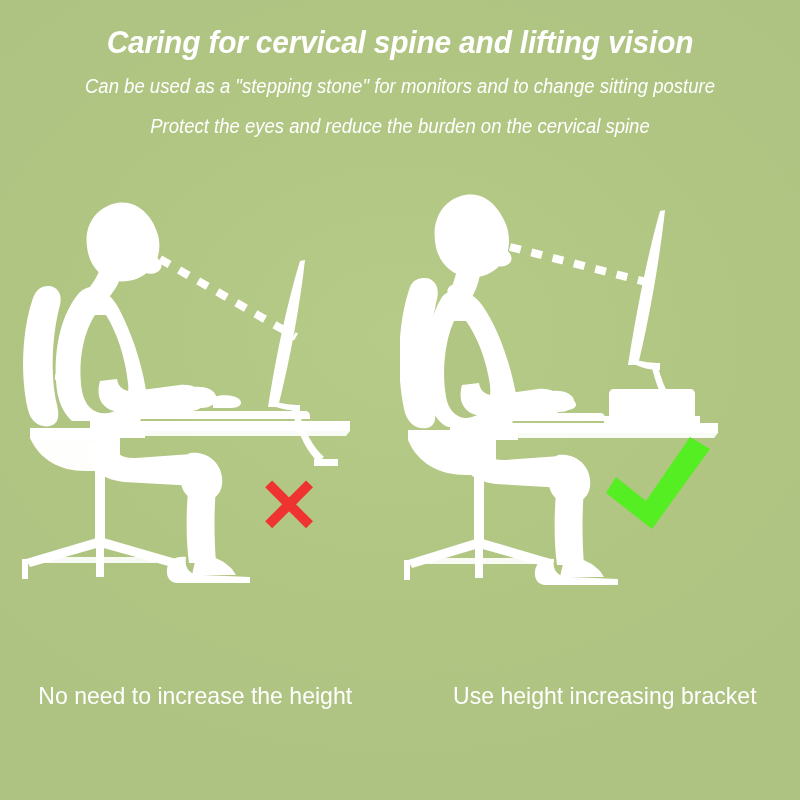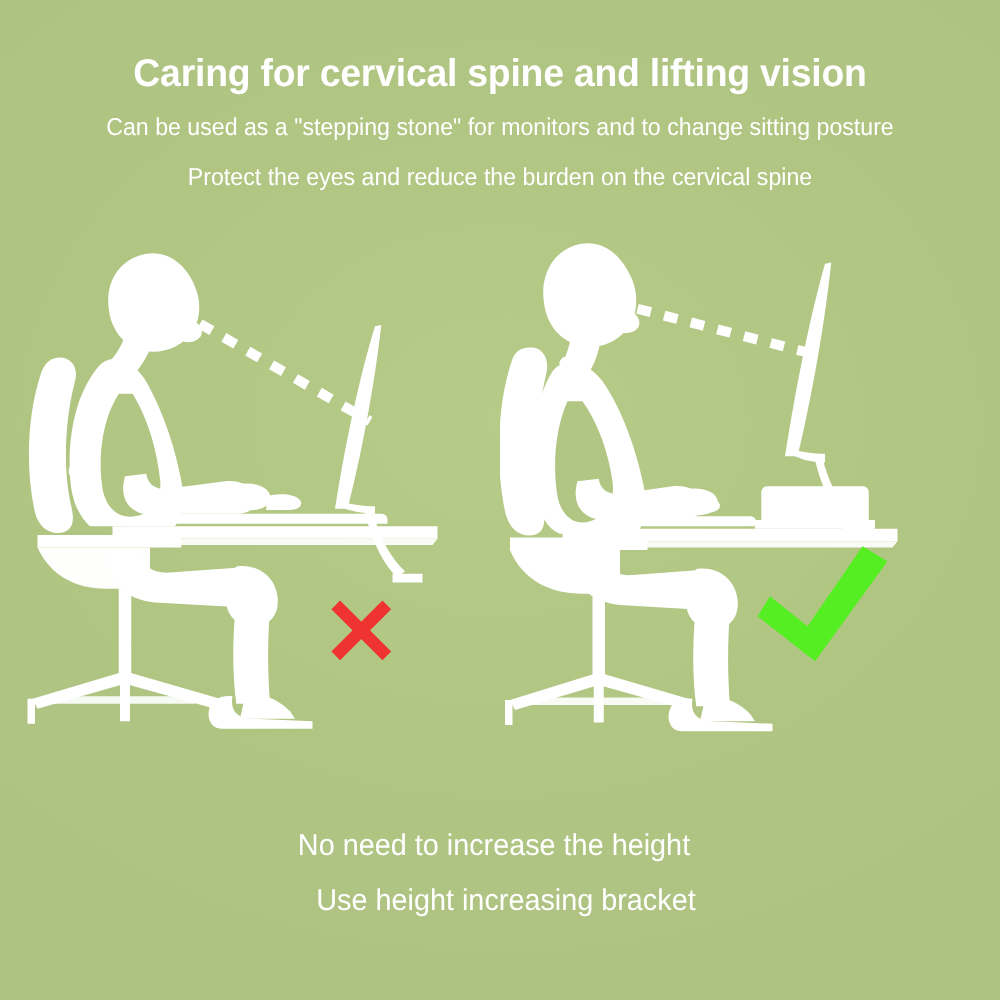--- a/index.html
+++ b/index.html
@@ -17,24 +17,25 @@
     background-image:
       radial-gradient(ellipse 70% 55% at 50% 42%, #b7cb89 0%, #b2c683 55%, #aec282 100%);
     font-family: "Liberation Sans", "DejaVu Sans", sans-serif;
     -webkit-font-smoothing: antialiased;
   }
 
   
   .header {
     position: absolute;
     left: 0; right: 0;
-    top: 42px;
+    top: 26px;
     text-align: center;
     padding: 0 8px;
     box-sizing: border-box;
+    font-style: italic;
   }
   .title {
     font-size: 31px;
     font-weight: 700;
     color: #ffffff;
     letter-spacing: -0.2px;
     line-height: 1.12;
     margin: 0 0 14px 0;
     transform: scaleX(0.965);
   }
@@ -62,24 +63,23 @@
     height: 440px;
   }
   .panel.left  { left: 0; }
   .panel.right { left: 400px; }
   .panel svg { display: block; width: 100%; height: 100%; }
 
   
   .captions {
     position: absolute;
     left: 0; right: 0;
-    top: 655px;
+    top: 674px;
     height: 44px;
     display: flex;
-    flex-direction: column;
   }
   .caption {
     flex: 1 1 50%;
     text-align: center;
     color: #ffffff;
     font-size: 24px;
     font-weight: 400;
     line-height: 44px;
     white-space: nowrap;
     transform: scaleX(0.96);

